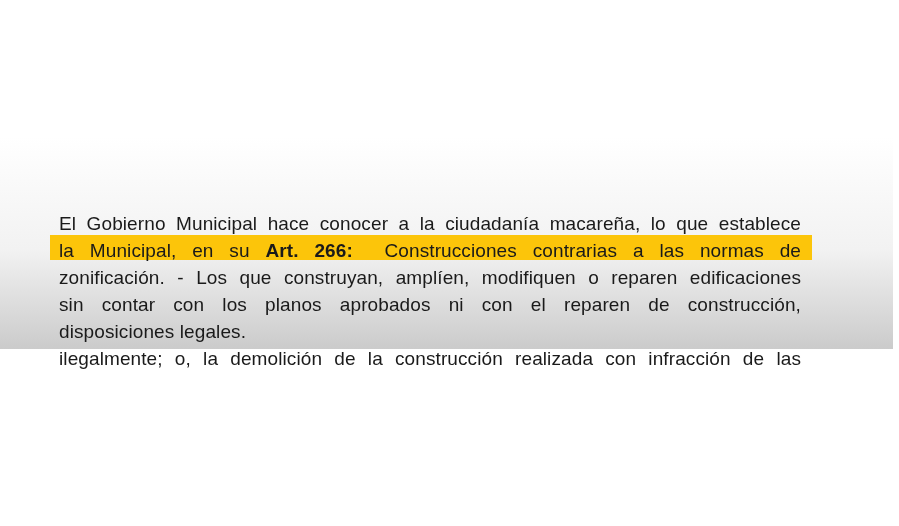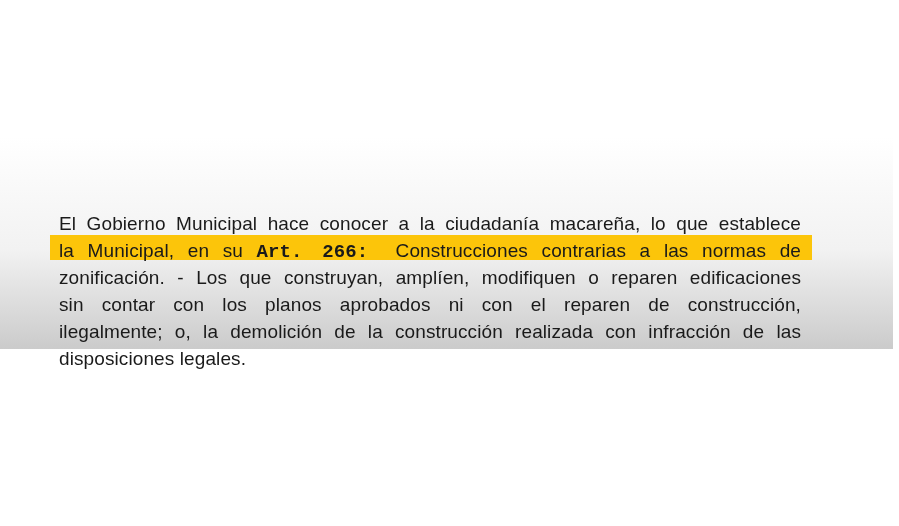--- a/index.html
+++ b/index.html
@@ -43,21 +43,20 @@
     text-align-last: justify;
     height: 27px;
     overflow: visible;
   }
   .line.last {
     text-align: left;
     text-align-last: left;
   }
   .bold {
     font-weight: 700;
-    font-family: Liberation Mono, monospace;
   }
   .hl-bar {
     position: absolute;
     left: -9px;
     top: 25px;
     width: 762px;
     height: 25px;
     z-index: 0;
     background: #fcc50a;
   }
@@ -73,18 +72,18 @@
       <div class="line">El Gobierno Municipal hace conocer a la ciudadanía macareña, lo que establece</div>
 
       <div class="line"><span>la Municipal, en su </span><span class="bold">Art. 266:</span><span>&nbsp; Construcciones contrarias a las normas de</span></div>
 
       <div class="line">zonificación. - Los que construyan, amplíen, modifiquen o reparen edificaciones</div>
 
       <div class="line">sin contar con los planos aprobados ni con el reparen de construcción,</div>
 
 
 
+      <div class="line last">disposiciones legales.</div>
+
       <div class="line">ilegalmente; o, la demolición de la construcción realizada con infracción de las</div>
-
-      <div class="line last">disposiciones legales.</div>
     </div>
   </div>
 </div>
 
 </body></html>

